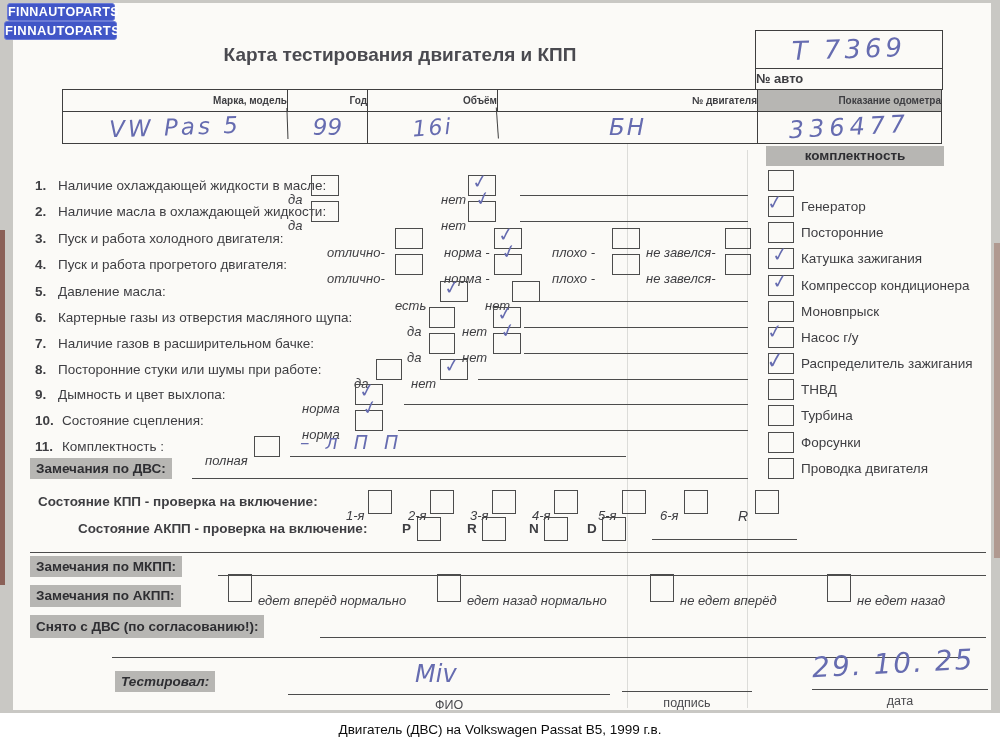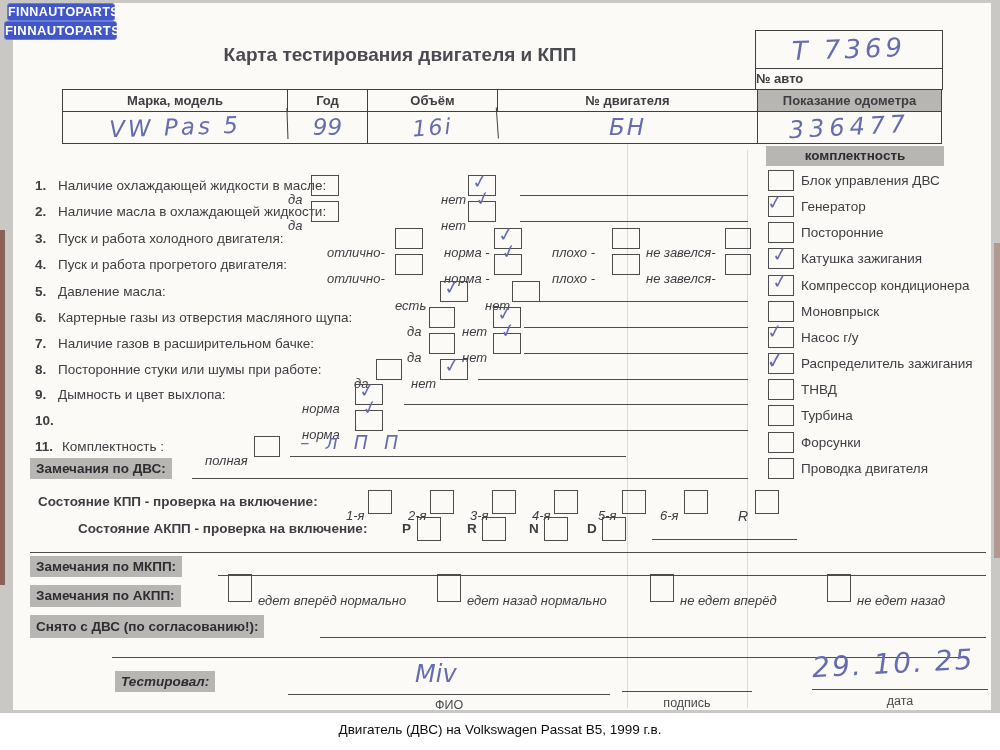--- a/index.html
+++ b/index.html
@@ -14,21 +14,21 @@
   .title{position:absolute;left:150px;top:44px;width:500px;text-align:center;
          font-weight:bold;font-size:19px;color:#4a4a50;}
   
   .plate{position:absolute;left:755px;top:30px;width:186px;border:1.6px solid #3f3f3f;background:#fbfaf7;}
   .plate-val{height:37px;text-align:center;}
   .plate-lbl{height:20px;border-top:1.6px solid #3f3f3f;text-align:left;
              font-weight:bold;font-size:13px;line-height:20px;}
   
   .itable{position:absolute;left:62px;top:89px;width:878px;height:53px;border:1.6px solid #3f3f3f;background:#fbfaf7;}
   .th{position:absolute;top:0;height:22px;border-right:1.3px solid #3f3f3f;border-bottom:1.3px solid #3f3f3f;
-      font-weight:bold;font-size:13px;line-height:22px;text-align:center;box-sizing:border-box;}
+      font-weight:bold;font-size:10px;line-height:22px;text-align:right;box-sizing:border-box;}
   .td{position:absolute;top:22px;height:31px;border-right:1.3px solid #3f3f3f;
       text-align:center;box-sizing:border-box;}
   .noR{border-right:none;}
   .graybg{background:#b7b6b3;}
   
   .hw{font-family:"DejaVu Sans",sans-serif;font-style:italic;color:#666cb0;}
   
   .row{position:absolute;left:0;width:1000px;height:24px;}
   .num{position:absolute;left:35px;font-weight:bold;font-size:13.5px;line-height:24px;}
   .il{position:absolute;left:58px;font-size:13.5px;line-height:24px;}
@@ -83,21 +83,20 @@
   <div class="td hw" style="left:225px;width:80px;font-size:23px;line-height:30px;">99</div>
   <div class="td hw" style="left:305px;width:130px;font-size:22px;line-height:32px;letter-spacing:2px;transform:rotate(-4deg);">16i</div>
   <div class="td hw" style="left:435px;width:260px;font-size:23px;line-height:30px;letter-spacing:2px;">БН</div>
   <div class="td hw noR" style="left:695px;width:183px;font-size:24px;line-height:31px;letter-spacing:5px;transform:rotate(-3deg);">336477</div>
 </div>
 
 <div class="bar" style="left:766px;top:146px;width:178px;height:20px;line-height:20px;text-align:center;padding:0;">комплектность</div>
 
 <div class="eq-item" style="top:170px;">
   <span class="eq-box"></span>
-  <span class="eq-lbl">Блок управления ДВС</span>
 </div>
 <div class="eq-item" style="top:196px;">
   <span class="eq-box">
       <span class="tick" style="left:-2px;">✓</span>
     </span>
   <span class="eq-lbl">Генератор</span>
 </div>
 <div class="eq-item" style="top:222px;">
   <span class="eq-box"></span>
   <span class="eq-lbl">Посторонние</span>
@@ -254,20 +253,21 @@
   <span class="il">Дымность и цвет выхлопа:</span>
   <span class="opt" style="left:302px;">норма</span>
   <span class="cb" style="left:355px;">
       <span class="tick">✓</span>
     </span>
   <span class="cl" style="left:404px;width:344px;"></span>
 </div>
 
 <div class="row" style="top:409px;">
   <span class="num">10.</span>
+  <span class="il" style="left:62px;">Состояние сцепления:</span>
   <span class="opt" style="left:302px;">норма</span>
   <span class="cb" style="left:355px;">
       <span class="tick high">✓</span>
     </span>
   <span class="cl" style="left:398px;width:350px;"></span>
 </div>
 
 <div class="row" style="top:435px;">
   <span class="num">11.</span>
   <span class="il" style="left:62px;">Комплектность :</span>

